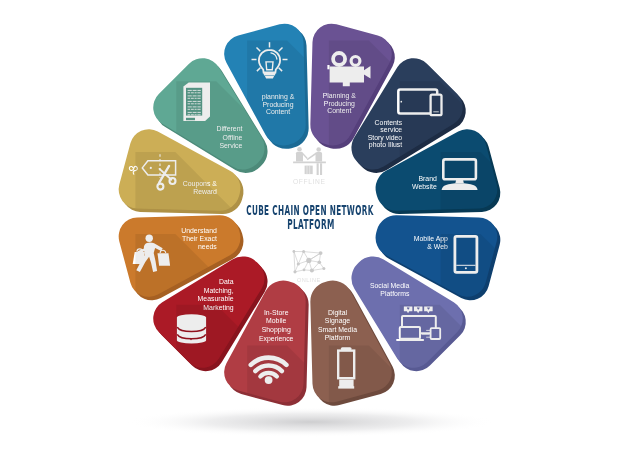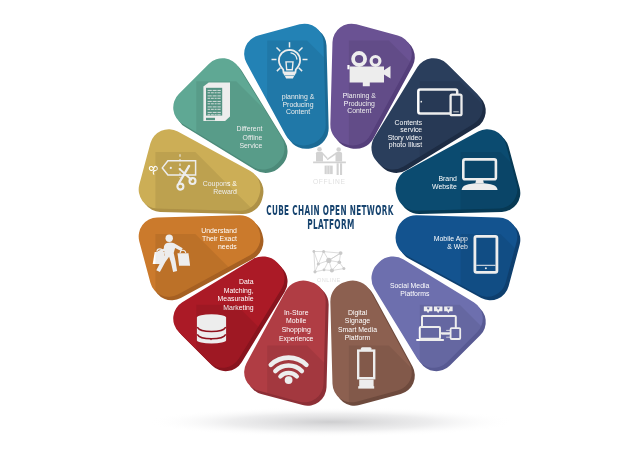--- a/index.html
+++ b/index.html
@@ -1,19 +1,19 @@
 <!DOCTYPE html>
 <html><head>
 <meta charset="utf-8">
 <title>Cube Chain Open Network Platform</title>
 <style>
   html,body{margin:0;padding:0;}
   body{width:640px;height:458px;background:#ffffff;overflow:hidden;
        font-family:"Liberation Sans",sans-serif;}
-  #stage{position:relative;width:536px;height:458px;background:#ffffff;padding-left:20px;}
+  #stage{position:relative;width:536px;height:458px;background:#ffffff;}
   svg{display:block;}
   text{font-family:"Liberation Sans",sans-serif;}
   .seg-label{fill:#ffffff;font-size:6.9px;}
   .center-label{fill:#e0e0e0;}
   .wheel-title{font-family:"DejaVu Sans",sans-serif;font-weight:bold;font-size:13.4px;
                font-stretch:condensed;letter-spacing:0.6px;}
 </style>
 </head>
 <body>
 

